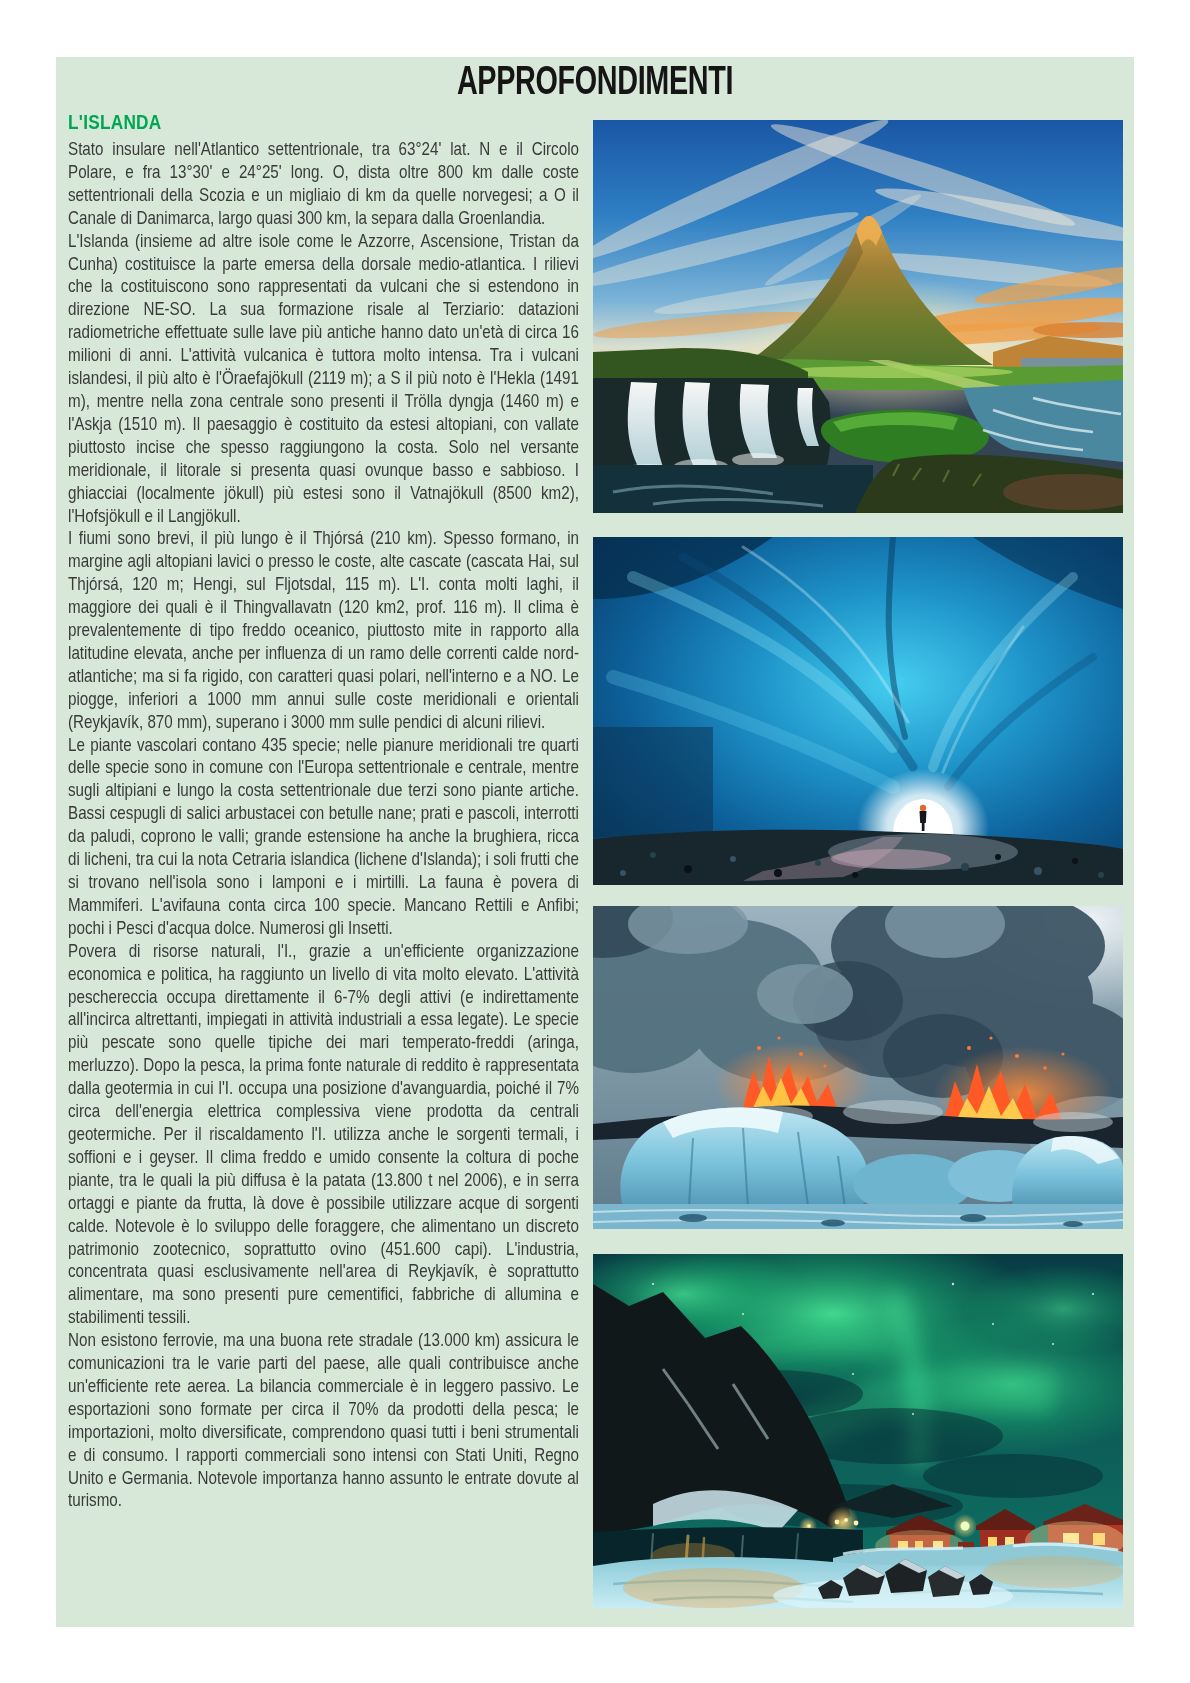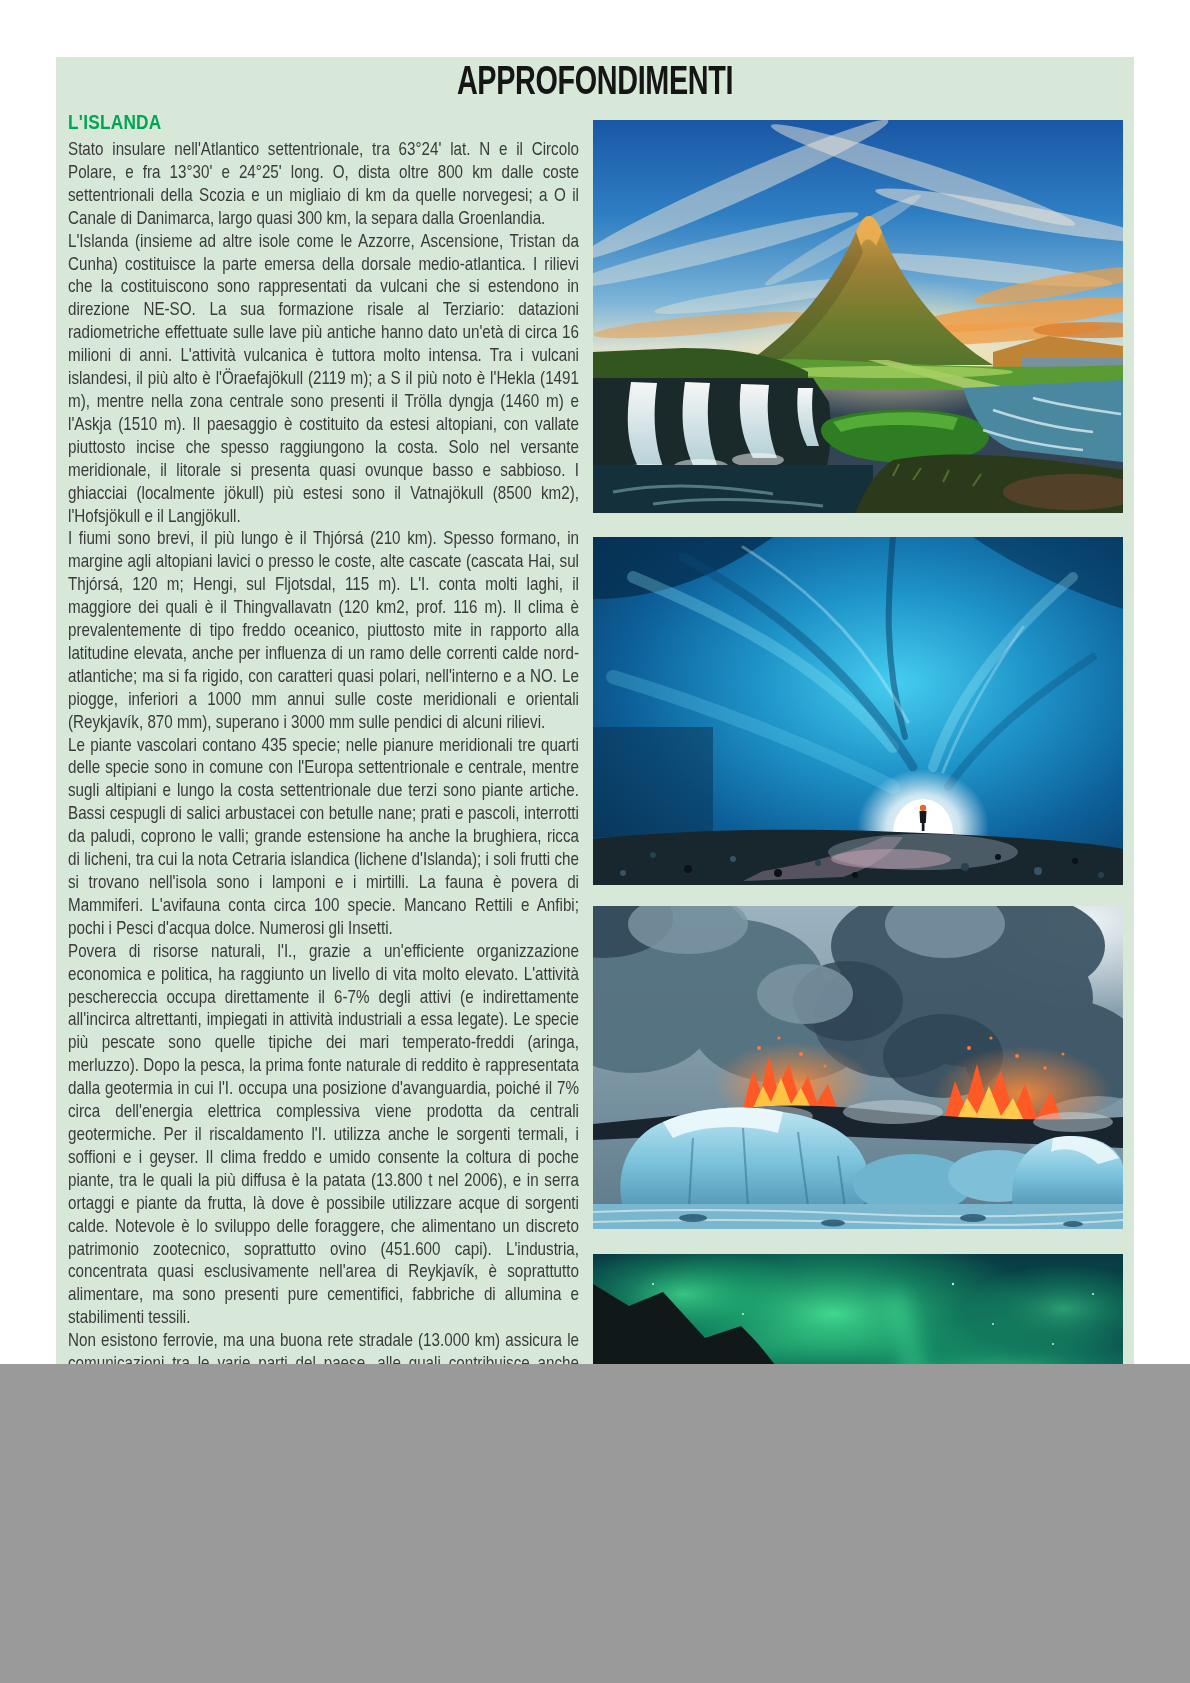--- a/index.html
+++ b/index.html
@@ -1,17 +1,17 @@
 <!DOCTYPE html>
 <html lang="it" style="--panel-bg: #d7e8d9; --heading-green: #00a651; --body-text: #3a3a3a; --title-color: #151515;"><head>
 <meta charset="utf-8">
 <style>
   html,body{margin:0;padding:0;background:#9a9a9a;}
   .page{
-    position:relative;width:1190px;height:1364px;margin:0 auto;
+    position:relative;width:1190px;height:1683px;margin:0 auto;
     background:#ffffff;overflow:hidden;
     font-family:"Liberation Sans","DejaVu Sans",sans-serif;
   }
   .panel{
     position:absolute;left:56px;top:57px;width:1078px;height:1570px;
     background:var(--panel-bg,#d7e8d9);
   }
   .page-title{
     position:absolute;left:0;right:0;top:58px;margin:0;
     text-align:center;font-size:40px;font-weight:700;letter-spacing:-.5px;

